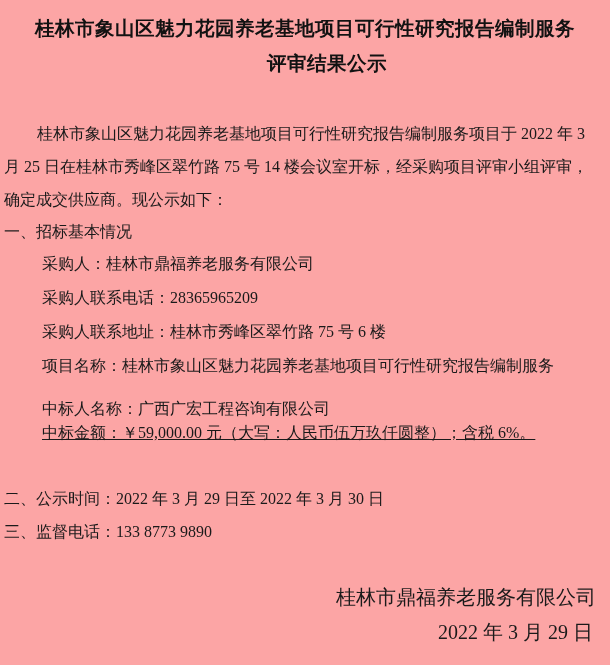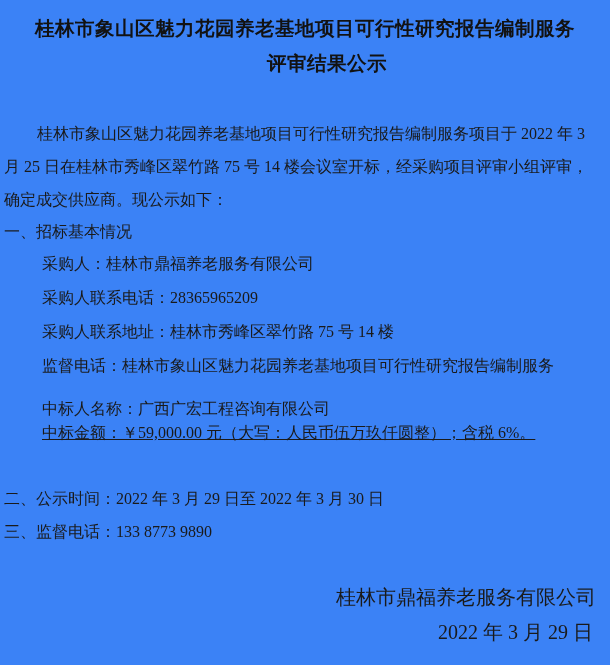--- a/index.html
+++ b/index.html
@@ -6,21 +6,21 @@
   html, body { width: 610px; height: 665px; }
   body {
     background: #f6f6f4;
     font-family: "Liberation Serif", "DejaVu Serif", serif;
     color: #171717;
   }
   .page {
     position: relative;
     width: 610px;
     height: 665px;
-    background: #3b82f6;
+    background: #fca5a5;
     overflow: hidden;
   }
   .title-line {
     position: absolute;
     left: 0;
     width: 610px;
     text-align: center;
     font-size: 19.5px;
     font-weight: bold;
     line-height: 40px;
@@ -77,23 +77,23 @@
   <div class="line body-left l-intro2">月 25 日在桂林市秀峰区翠竹路 75 号 14 楼会议室开标，经采购项目评审小组评审，</div>
 
   <div class="line body-left l-intro3">确定成交供应商。现公示如下：</div>
 
   <div class="line body-left l-s1h">一、招标基本情况</div>
 
   <div class="line item l-i0">采购人：桂林市鼎福养老服务有限公司</div>
 
   <div class="line item l-i1">采购人联系电话：28365965209</div>
 
-  <div class="line item l-i2">采购人联系地址：桂林市秀峰区翠竹路 75 号 14 楼</div>
+  <div class="line item l-i2">采购人联系地址：桂林市秀峰区翠竹路 75 号 6 楼</div>
 
-  <div class="line item l-i3">监督电话：桂林市象山区魅力花园养老基地项目可行性研究报告编制服务</div>
+  <div class="line item l-i3">项目名称：桂林市象山区魅力花园养老基地项目可行性研究报告编制服务</div>
 
   <div class="line item l-i4">中标人名称：广西广宏工程咨询有限公司</div>
 
   <div class="line item l-i5">中标金额：￥59,000.00 元（大写：人民币伍万玖仟圆整）；含税 6%。</div>
 
   <div class="line body-left l-s2">二、公示时间：2022 年 3 月 29 日至 2022 年 3 月 30 日</div>
 
   <div class="line body-left l-s3">三、监督电话：133 8773 9890</div>
 
   <div class="sig l-company">桂林市鼎福养老服务有限公司</div>

